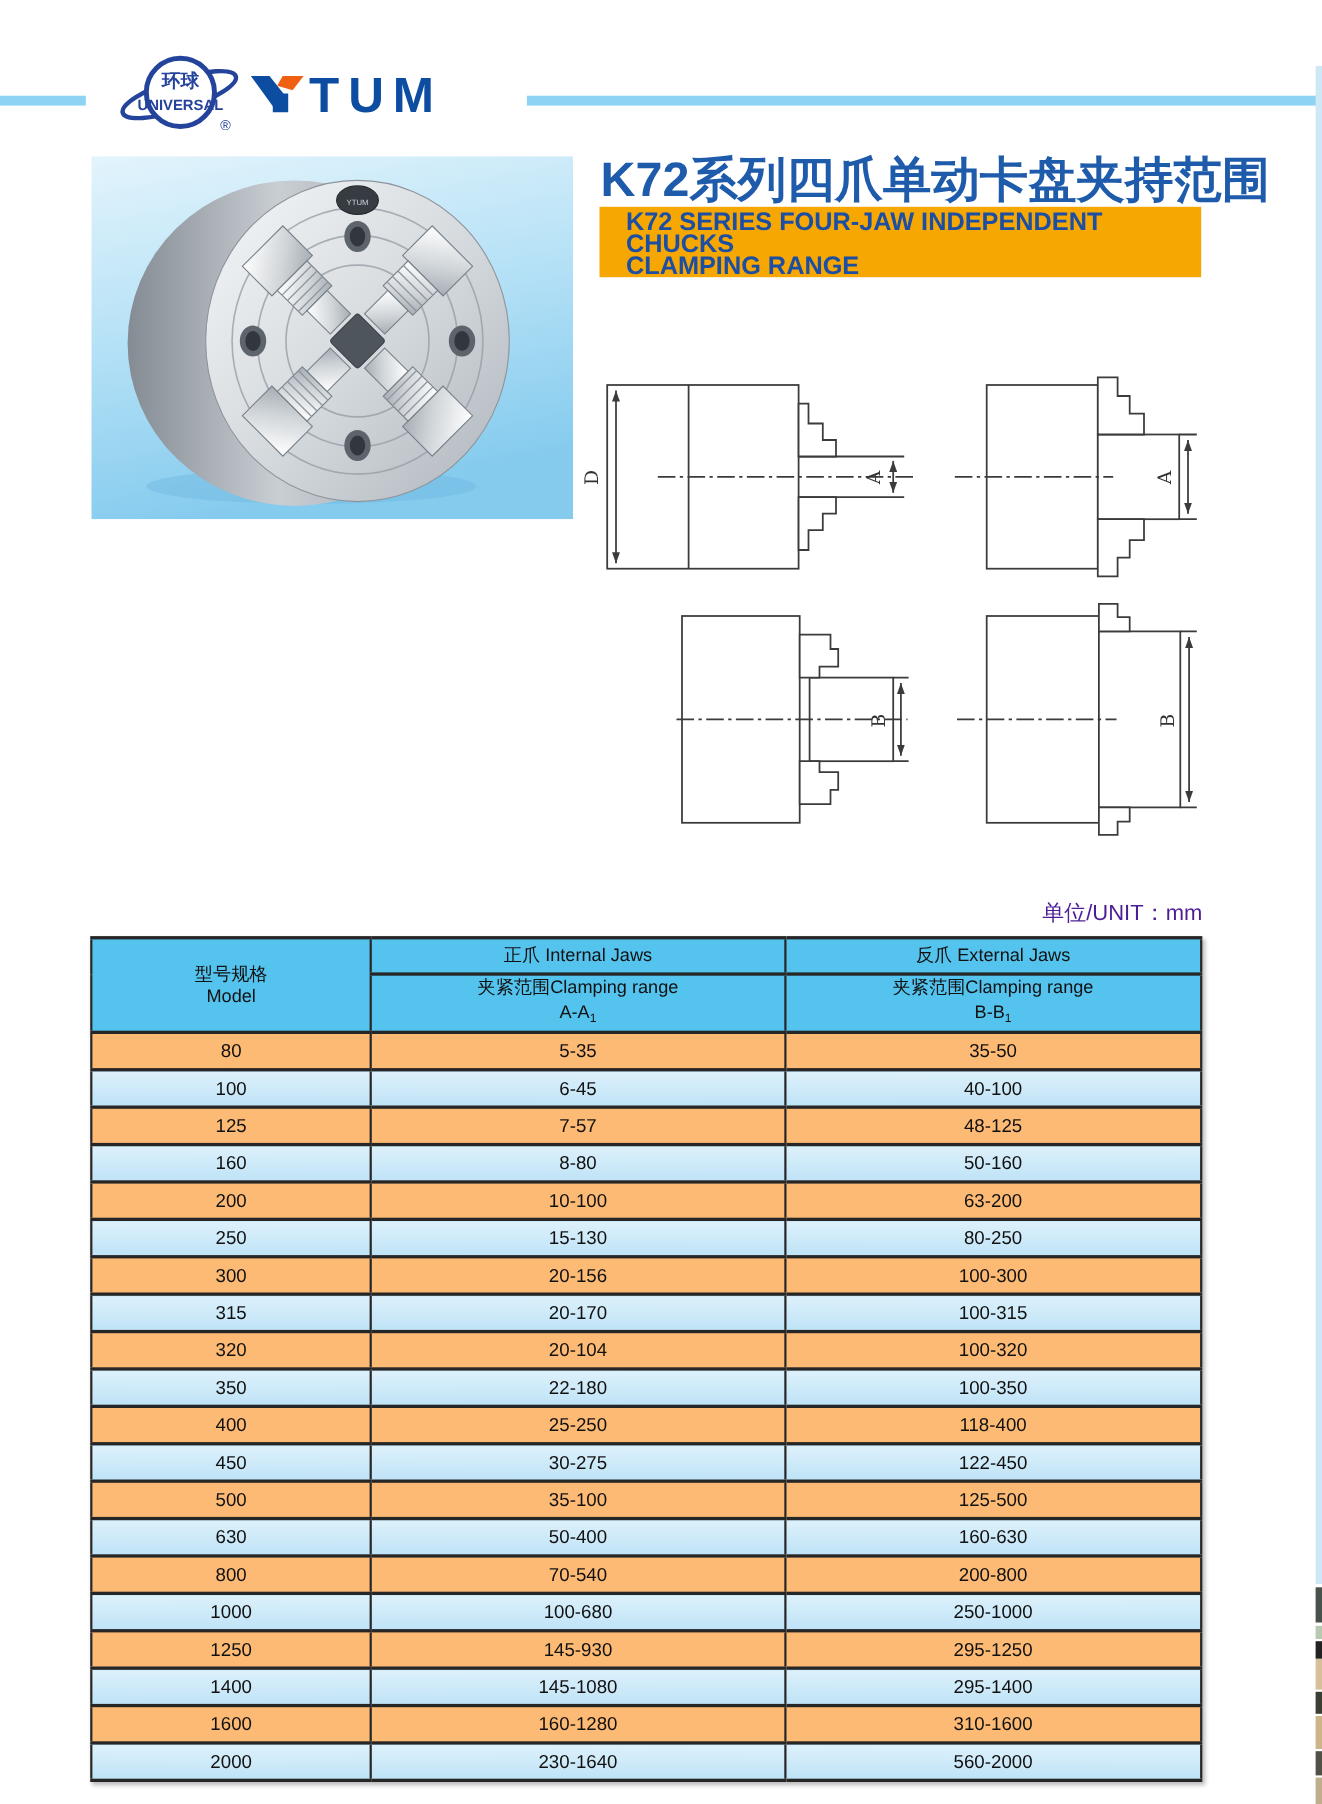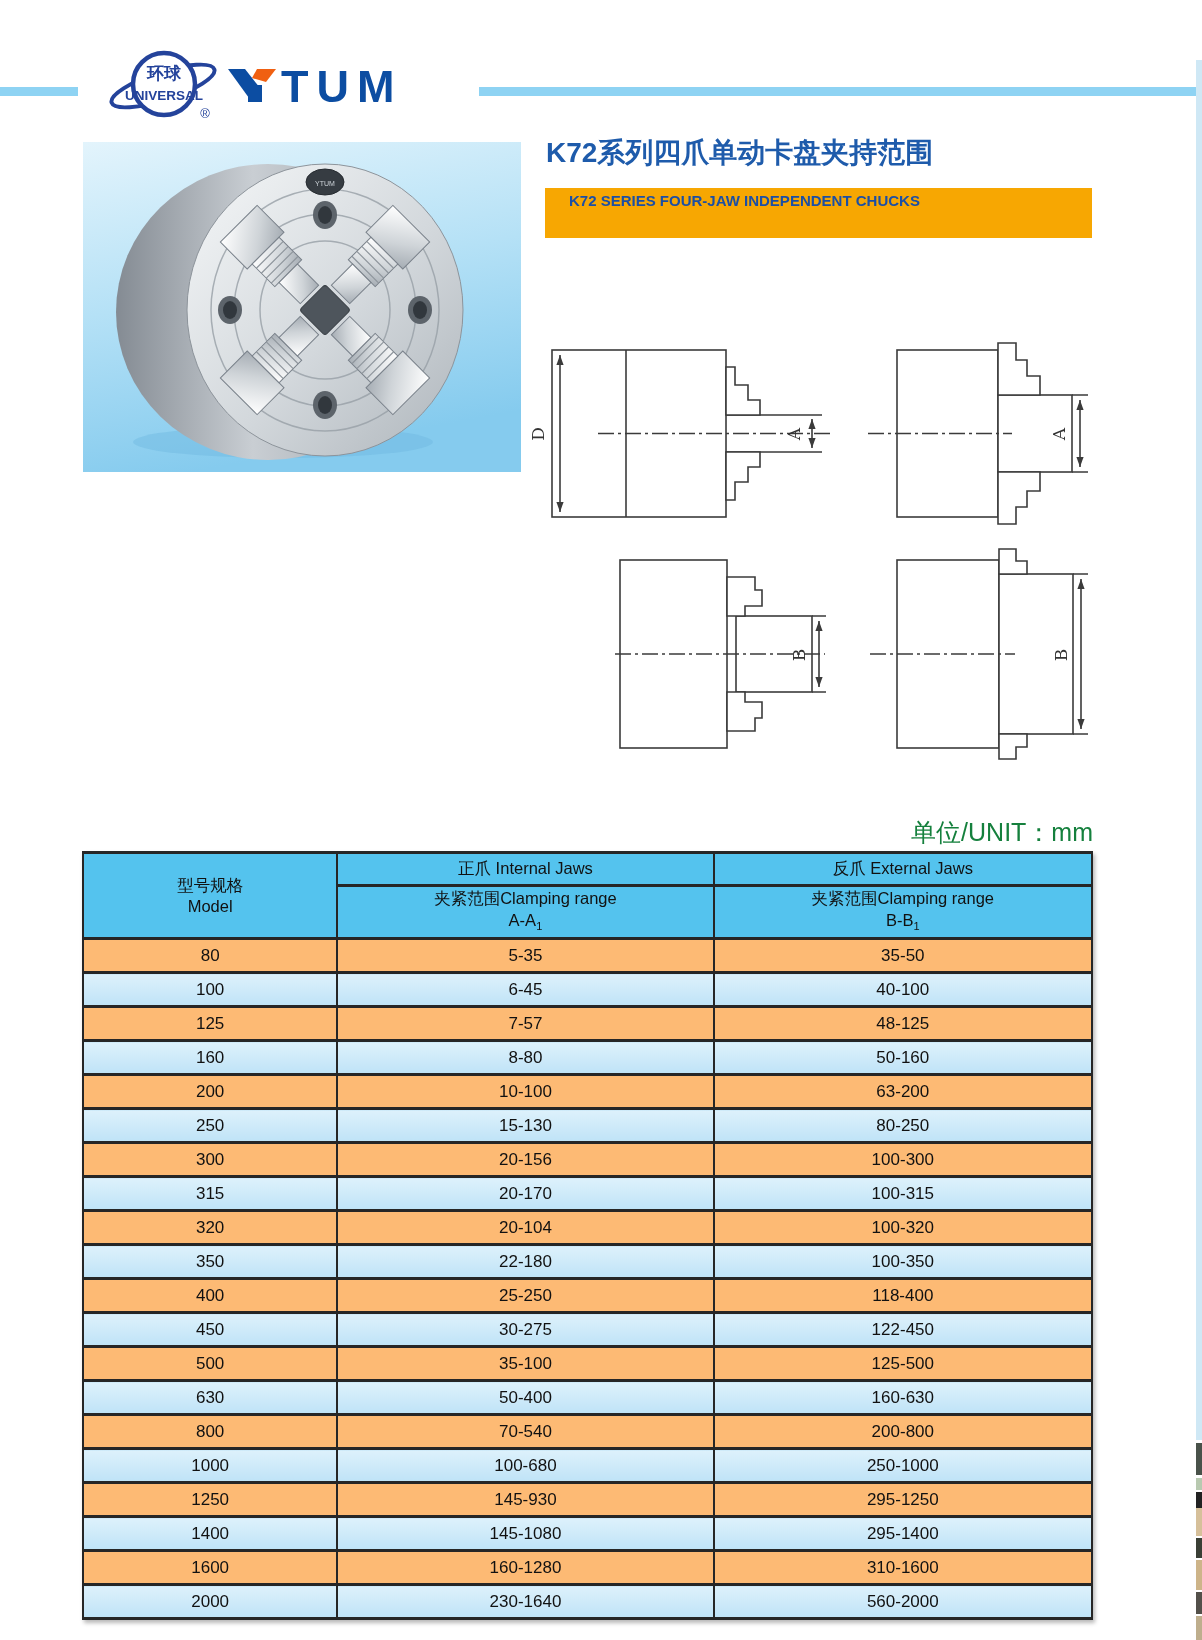--- a/index.html
+++ b/index.html
@@ -10,35 +10,35 @@
   }
   
   .accent-bar{position:absolute;height:9px;background:#8ed3f3;top:87px;}
   .accent-bar.left{left:0;width:78px;}
   .accent-bar.right{left:479px;width:723px;}
   .logo-svg{position:absolute;left:108px;top:40px;}
   .wordmark-svg{position:absolute;left:226px;top:64px;}
   
   .page-title{
     position:absolute;left:546px;top:134px;width:560px;
-    font-size:28px;font-weight:900;color:#1e5bab;letter-spacing:0px;
+    font-size:44px;font-weight:900;color:#1e5bab;letter-spacing:0px;
     white-space:nowrap;
   }
   .banner{
-    position:absolute;left:545px;top:188px;width:547px;height:50px;
+    position:absolute;left:545px;top:188px;width:547px;height:64px;
     background:#f7a702;box-sizing:border-box;padding:3px 0 0 24px;
-    color:#1c4fa4;font-size:15px;font-weight:700;line-height:20px;
+    color:#1c4fa4;font-size:23px;font-weight:700;line-height:20px;
   }
   
   .photo{position:absolute;left:83px;top:142px;width:438px;height:330px;}
   
   .diagrams{position:absolute;left:520px;top:330px;}
   
   .unit-label{
-    position:absolute;right:109px;top:816px;font-size:25px;color:#15803d;
+    position:absolute;right:109px;top:816px;font-size:20px;color:#4c1d95;
   }
   
   .spec-table{
     position:absolute;left:82px;top:851px;width:1011px;
     border-collapse:collapse;table-layout:fixed;
     font-size:17px;color:#111;
     box-shadow:2px 3px 4px rgba(0,0,0,.28);
   }
   .spec-table col.c1{width:25.2%;}
   .spec-table col.c2{width:37.3%;}
@@ -82,20 +82,21 @@
 
     <polygon points="2,5 19,5 34,24 23,34" fill="#0c4da2"></polygon>
     <polygon points="22,21 36,21 36,38 22,38" fill="#0c4da2"></polygon>
     <polygon points="31,5 50,5 40,18 26,14" fill="#f06012"></polygon>
     <text x="55" y="38" font-size="45" font-weight="900" letter-spacing="8" fill="#0c4da2" font-family="Liberation Sans, sans-serif">TUM</text>
   </svg>
 
   <div class="page-title">K72系列四爪单动卡盘夹持范围</div>
   <div class="banner">
     <div>K72 SERIES FOUR-JAW INDEPENDENT CHUCKS</div>
+    <div>CLAMPING RANGE</div>
   </div>
 
   <div class="photo">
     <svg width="438" height="330" viewBox="0 0 438 330">
       <defs>
         <linearGradient id="pbg" x1="0" y1="0" x2="0.25" y2="1">
           <stop offset="0" stop-color="#e3f4fc"></stop>
             <stop offset="0.5" stop-color="#b5e1f6"></stop>
             <stop offset="1" stop-color="#85cbee"></stop>
         </linearGradient>

